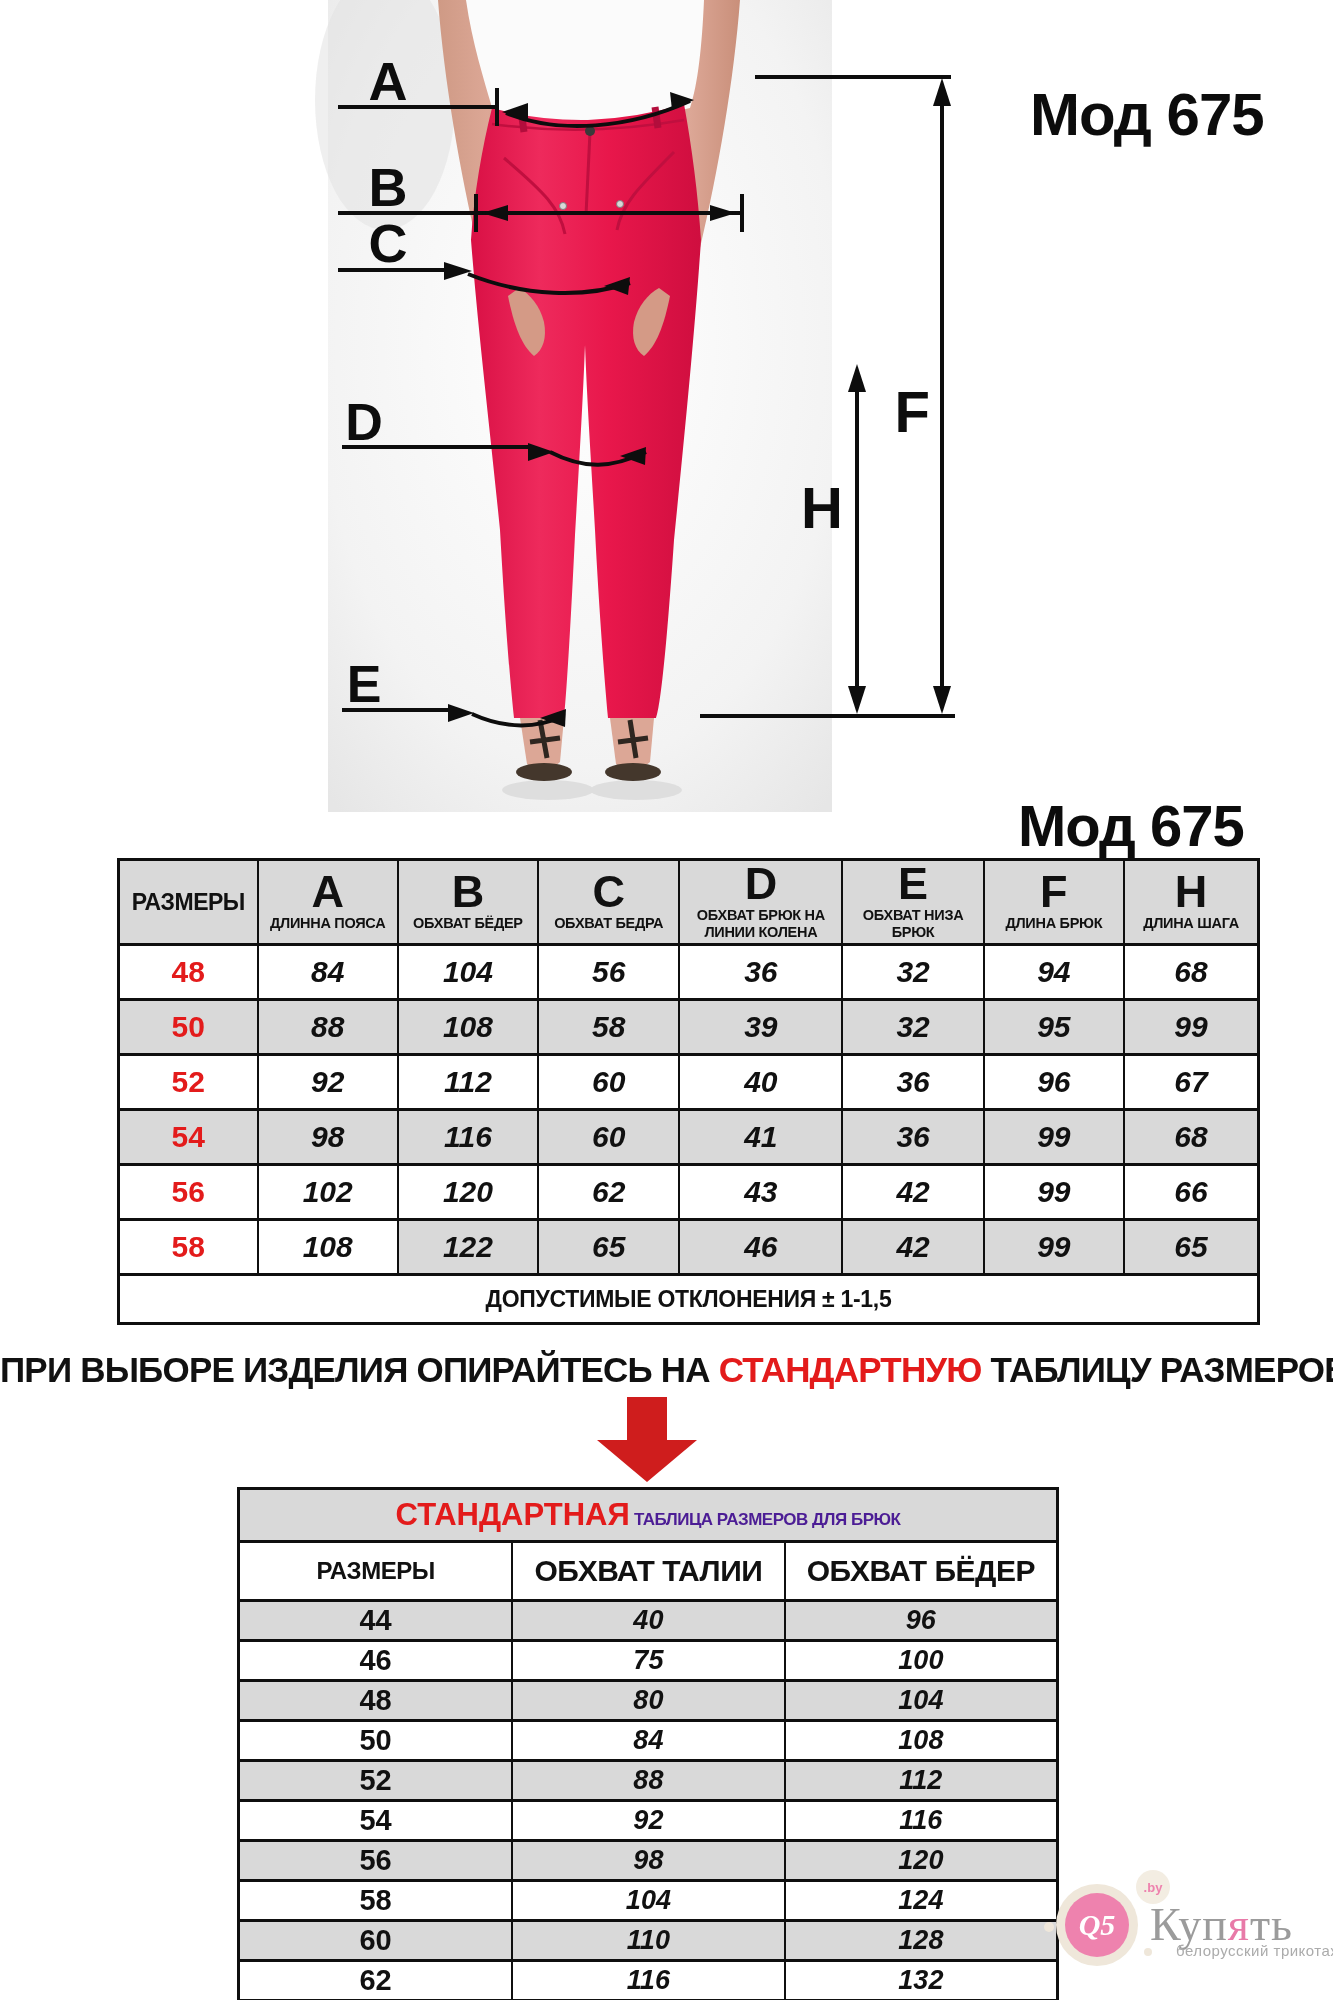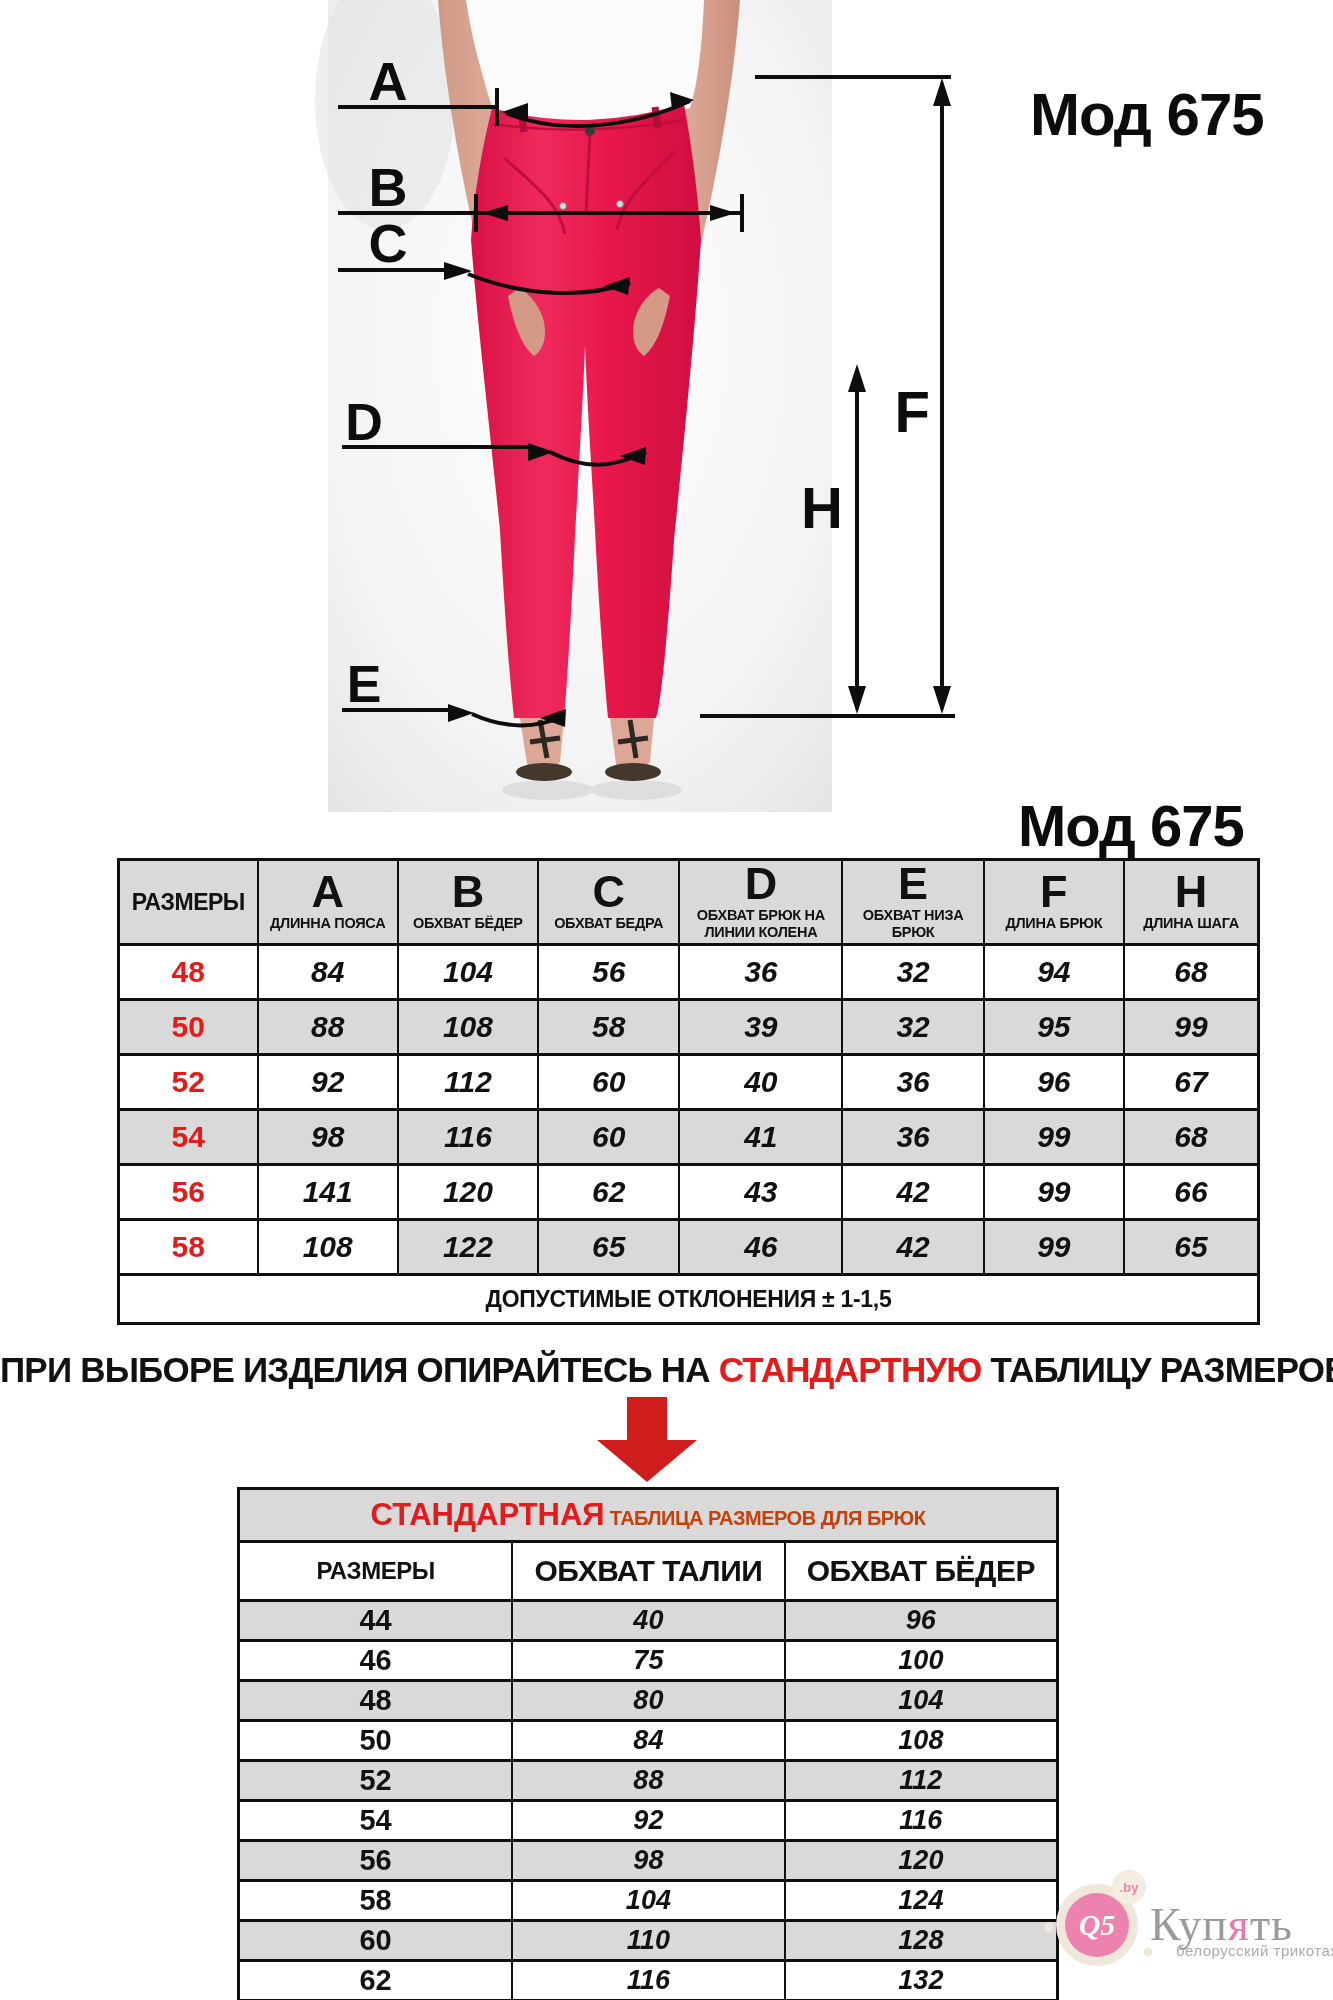--- a/index.html
+++ b/index.html
@@ -46,36 +46,36 @@
               border-right:50px solid transparent;border-top:42px solid #cf1d1d;}
 
   
   #std-table{left:237px;top:1487px;width:822px;border-collapse:collapse;table-layout:fixed;
              border:3px solid #0f0f0f;}
   #std-table th,#std-table td{border-left:2px solid #0f0f0f;border-right:2px solid #0f0f0f;
              border-top:3px solid #0f0f0f;border-bottom:3px solid #0f0f0f;
              text-align:center;vertical-align:middle;padding:0;}
   #std-table .band{background:#d9d9d9;height:50px;font-weight:bold;}
   #std-table .band .hl{color:#e31b1b;font-size:31px;letter-spacing:0;}
-  #std-table .band .rest{color:#c2410c;font-size:20px;letter-spacing:-0.5px;}
+  #std-table .band .rest{color:#4c1d95;font-size:17px;letter-spacing:-0.5px;}
   #std-table th.colh{background:#ffffff;height:56px;font-weight:bold;font-size:30px;letter-spacing:-0.5px;}
   #std-table th.colh.first{font-size:24px;}
   #std-table td{height:37px;}
   #std-table td.size{font-weight:bold;font-size:29px;}
   #std-table td.val{font-weight:bold;font-style:italic;font-size:27px;}
   #std-table tr.gray td{background:#d9d9d9;}
 
   
   #logo{left:1048px;top:1862px;width:280px;height:120px;}
   #logo .ring{position:absolute;left:8px;top:22px;width:82px;height:82px;border-radius:50%;
               background:#efe7da;}
   #logo .disc{position:absolute;left:17px;top:31px;width:64px;height:64px;border-radius:50%;
               background:#ee82ae;display:flex;align-items:center;justify-content:center;
               color:#fff;font-weight:bold;font-style:italic;font-size:30px;font-family:"Liberation Serif",serif;}
-  #logo .by{position:absolute;left:64px;top:8px;width:34px;height:34px;border-radius:50%;
+  #logo .by{position:absolute;left:88px;top:8px;width:34px;height:34px;border-radius:50%;
             background:#f3ede2;display:flex;align-items:center;justify-content:center;
             color:#ee82ae;font-weight:bold;font-size:13px;}
   #logo .dot1{position:absolute;left:-4px;top:60px;width:10px;height:10px;border-radius:50%;background:#efe7da;}
   #logo .dot2{position:absolute;left:96px;top:86px;width:8px;height:8px;border-radius:50%;background:#efe7da;}
   #logo .name{position:absolute;left:102px;top:36px;font-family:"Liberation Serif",serif;
               font-size:46px;color:#9b9b9b;letter-spacing:1px;white-space:nowrap;}
   #logo .name .acc{color:#e87aa8;}
   #logo .tag{position:absolute;left:128px;top:80px;font-size:15px;color:#ababab;letter-spacing:0.5px;white-space:nowrap;}
 </style>
 </head>
@@ -295,21 +295,21 @@
       <td class="val">98</td>
       <td class="val">116</td>
       <td class="val">60</td>
       <td class="val">41</td>
       <td class="val">36</td>
       <td class="val">99</td>
       <td class="val">68</td>
     </tr>
     <tr>
       <td class="size">56</td>
-      <td class="val">141</td>
+      <td class="val">102</td>
       <td class="val">120</td>
       <td class="val">62</td>
       <td class="val">43</td>
       <td class="val">42</td>
       <td class="val">99</td>
       <td class="val">66</td>
     </tr>
     <tr class="r58">
       <td class="size wh">58</td>
       <td class="val wh">108</td>

